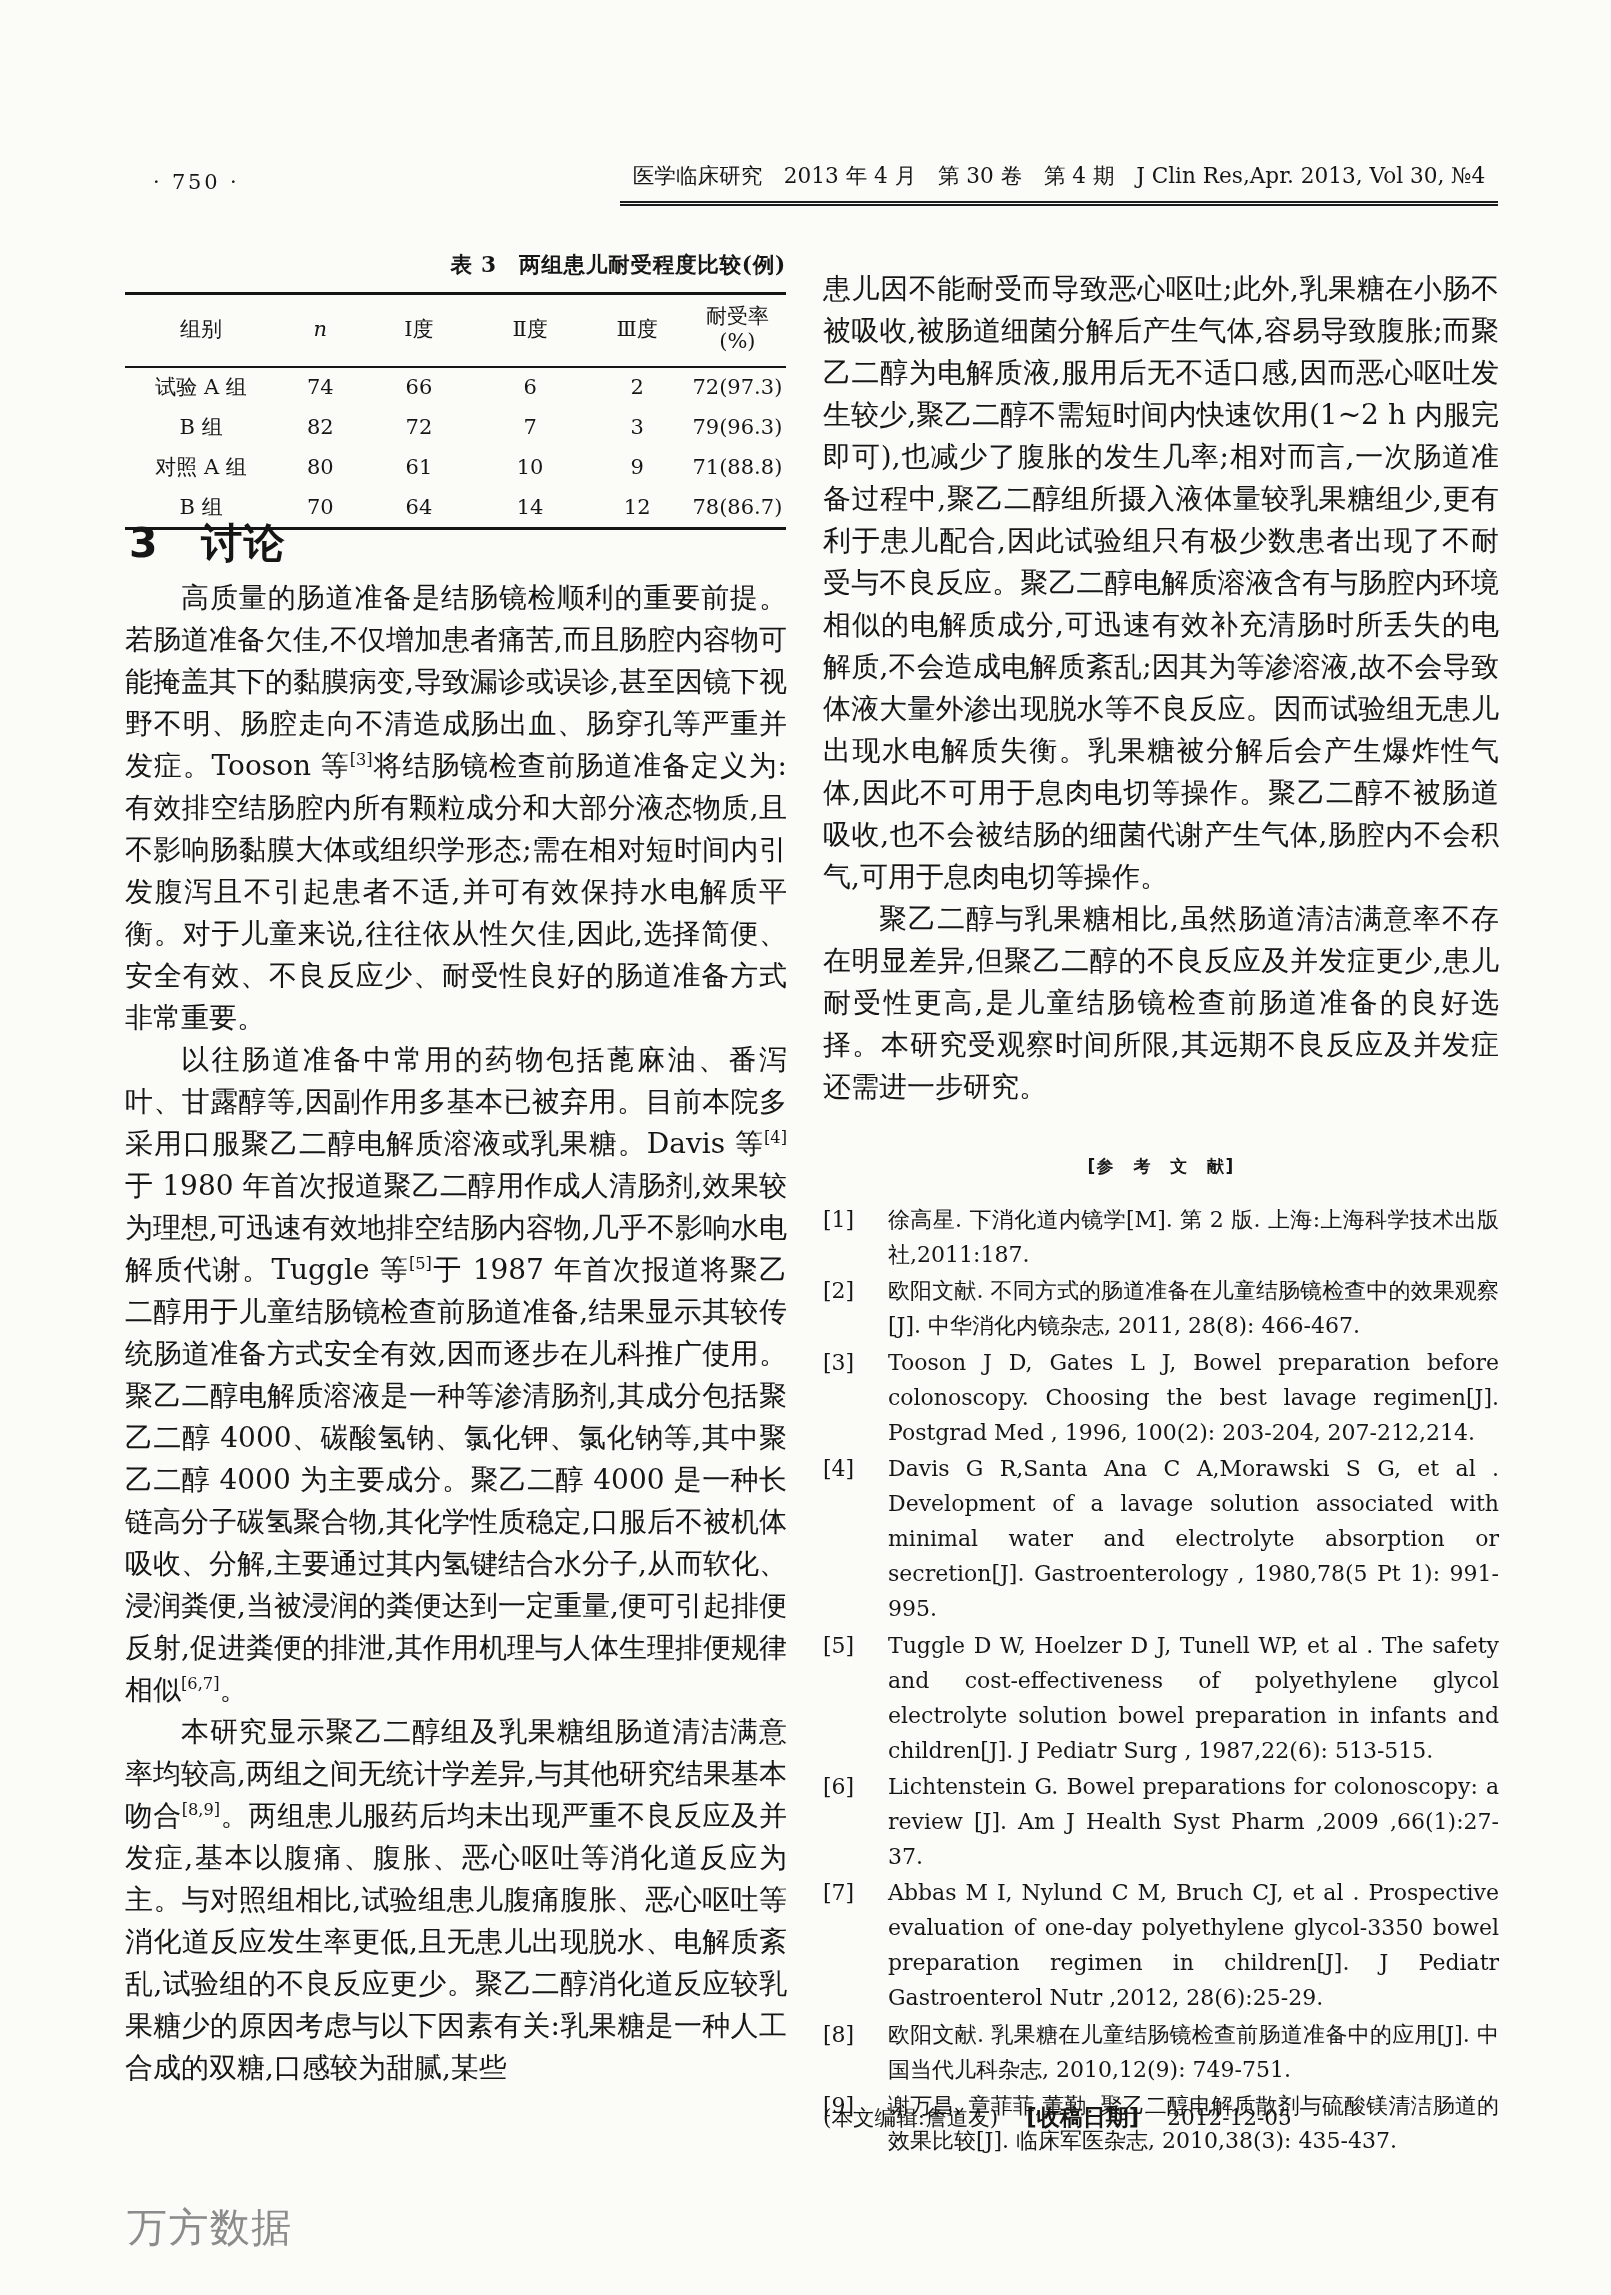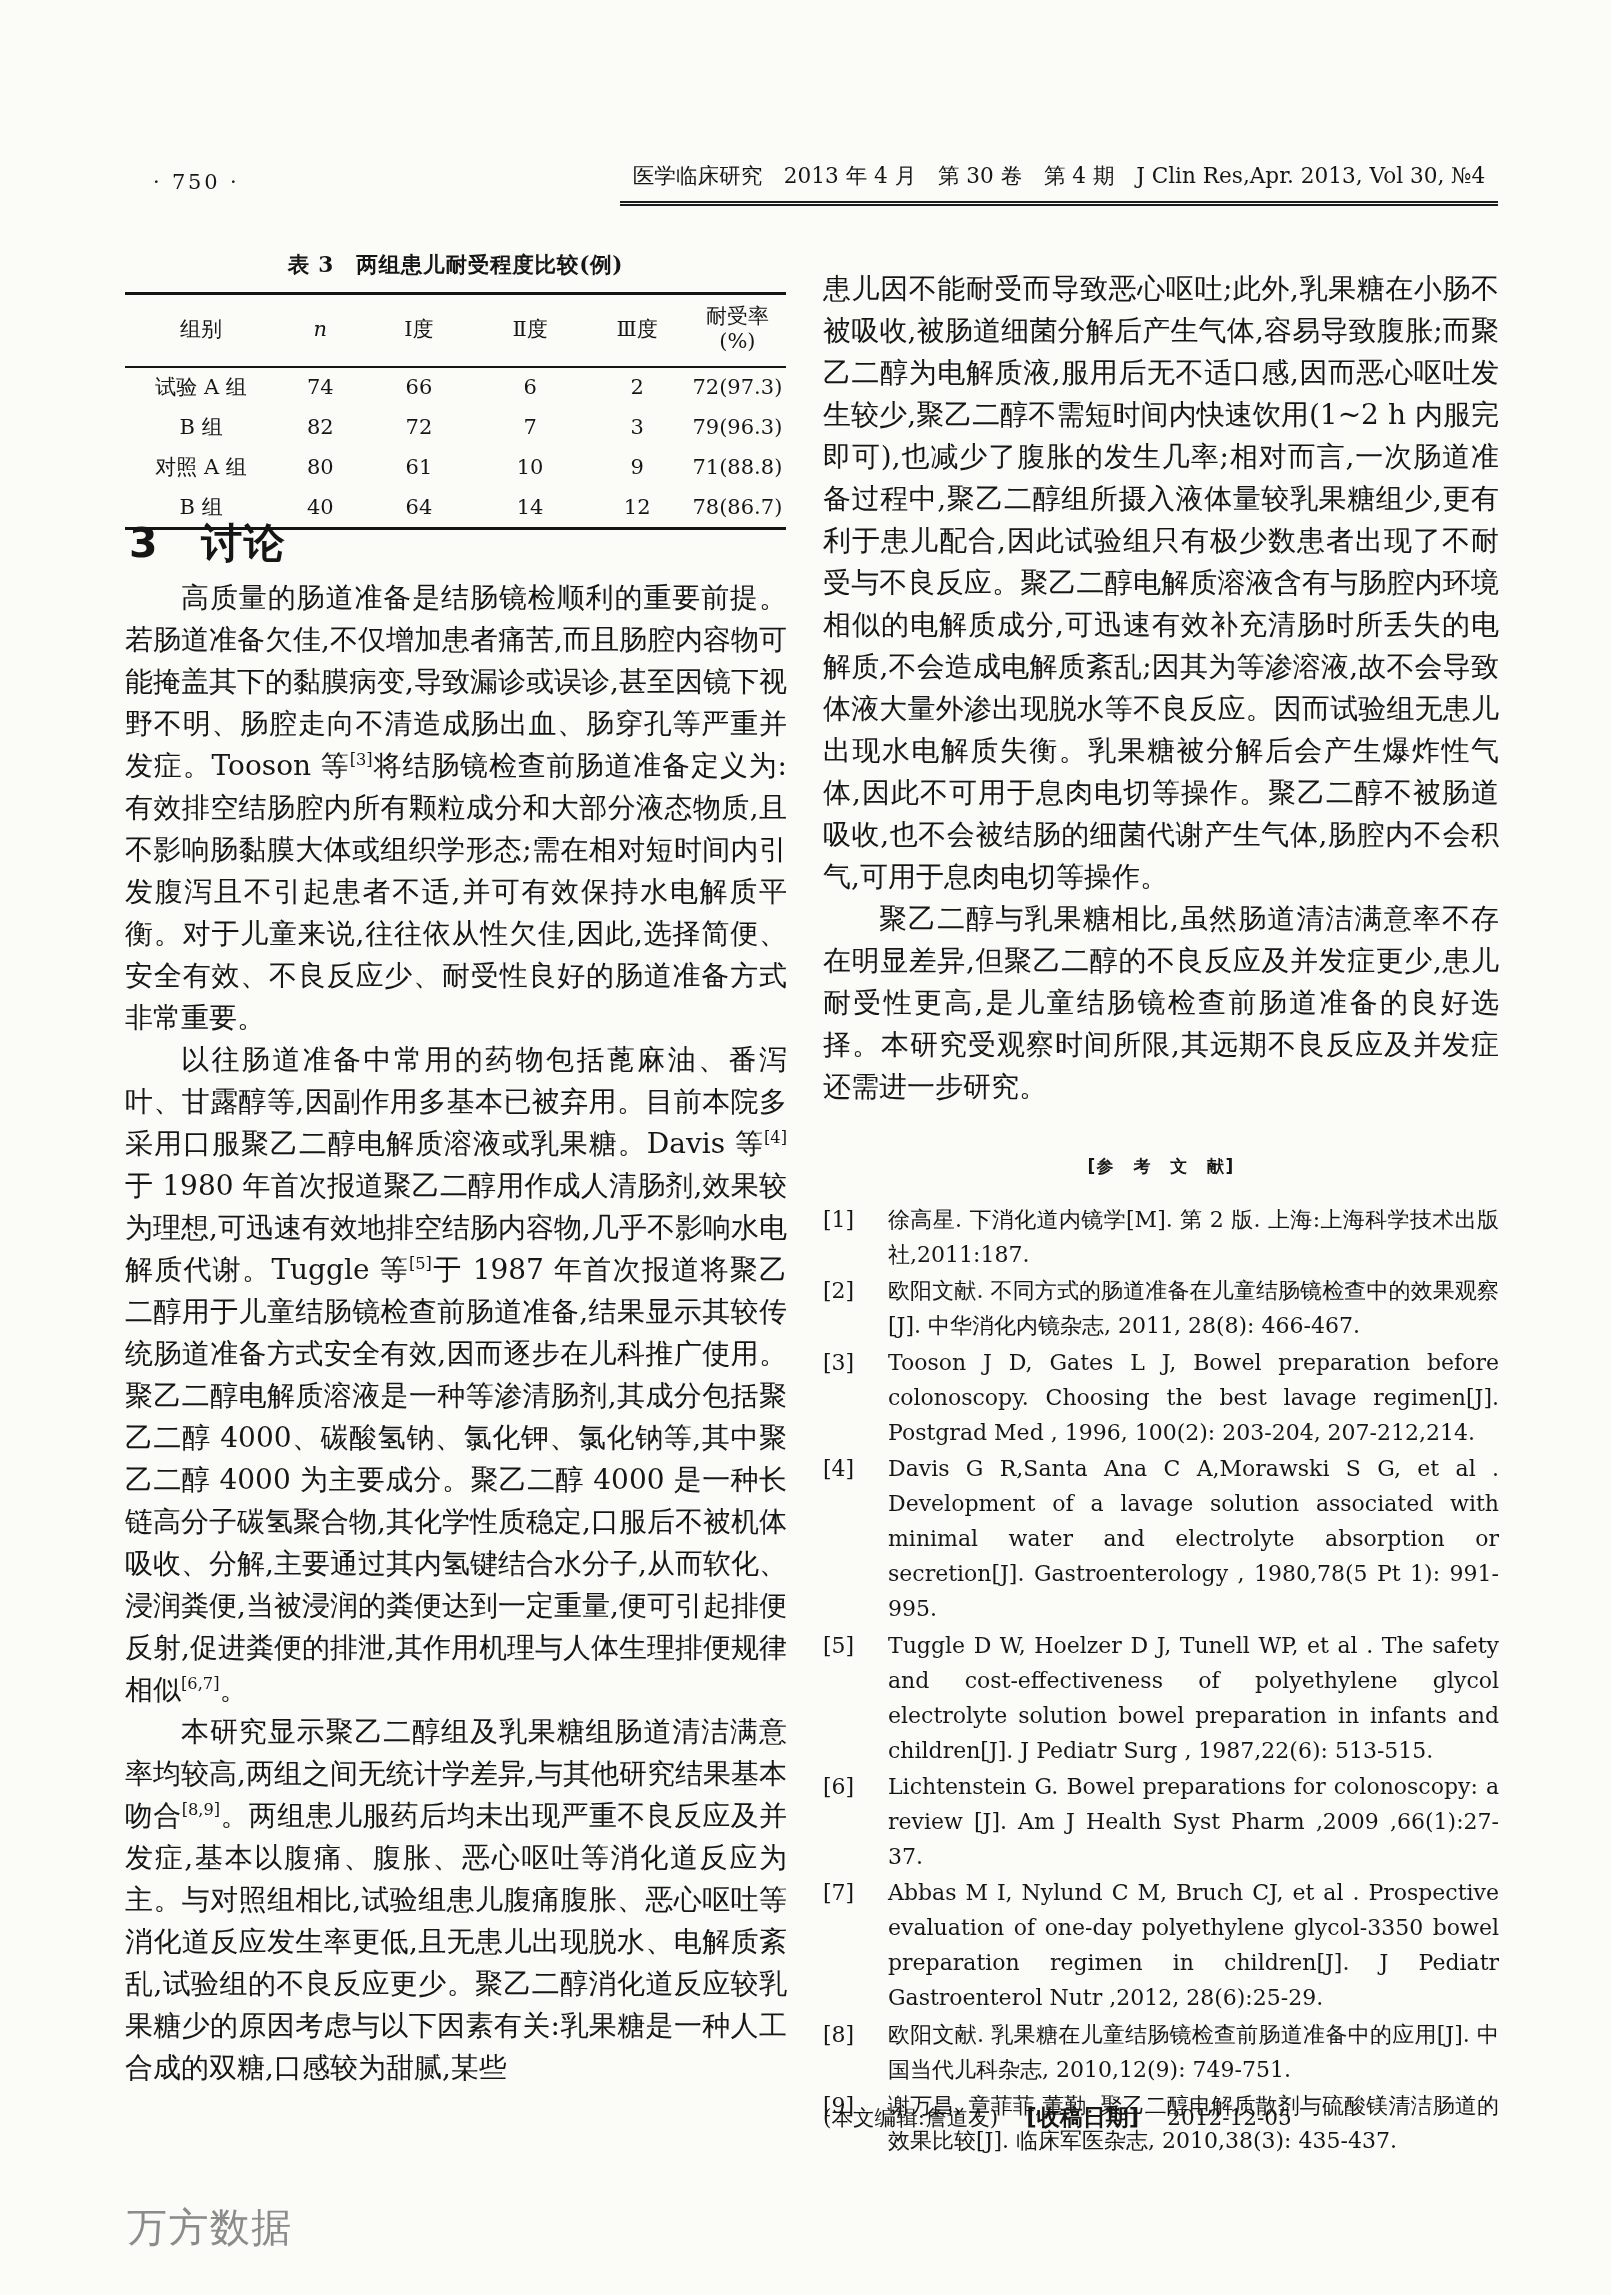--- a/index.html
+++ b/index.html
@@ -11,21 +11,21 @@
   }
   
   .pageno{position:absolute;left:153px;top:170px;font-size:21px;letter-spacing:2.8px;}
   .journal-head{
     position:absolute;left:620px;top:161px;width:878px;text-align:center;
     font-size:21.6px;padding-bottom:11px;border-bottom:5.6px double #1c1c1c;
     white-space:nowrap;
   }
   
   .table-block{position:absolute;left:125px;top:250px;width:661px;}
-  .table-title{text-align:center;font-weight:bold;font-size:21.6px;margin-bottom:12.5px;letter-spacing:0.7px;}
+  .table-title{text-align:right;font-weight:bold;font-size:21.6px;margin-bottom:12.5px;letter-spacing:0.7px;}
   table.cmp{width:100%;border-collapse:collapse;font-size:21px;
     border-top:3.5px solid #151515;border-bottom:3.5px solid #151515;}
   table.cmp thead th{
     border-bottom:2.1px solid #151515;font-weight:normal;
     padding:9.7px 0 11px;text-align:center;line-height:1.2;vertical-align:middle;}
   table.cmp tbody td{padding:5.6px 0 6.3px;text-align:center;}
   table.cmp .stat-n{font-style:italic;font-family:"DejaVu Serif",serif;}
   
   .sec-heading{position:absolute;left:129px;top:516px;margin:0;
     font-size:41px;font-weight:bold;letter-spacing:1.4px;
@@ -108,21 +108,21 @@
           <tr>
             <td>对照 A 组</td>
             <td>80</td>
             <td>61</td>
             <td>10</td>
             <td>9</td>
             <td>71(88.8)</td>
           </tr>
           <tr>
             <td>B 组</td>
-            <td>40</td>
+            <td>70</td>
             <td>64</td>
             <td>14</td>
             <td>12</td>
             <td>78(86.7)</td>
           </tr>
         </tbody>
     </table>
   </div>
 
   <h2 class="sec-heading">3　讨论</h2>

